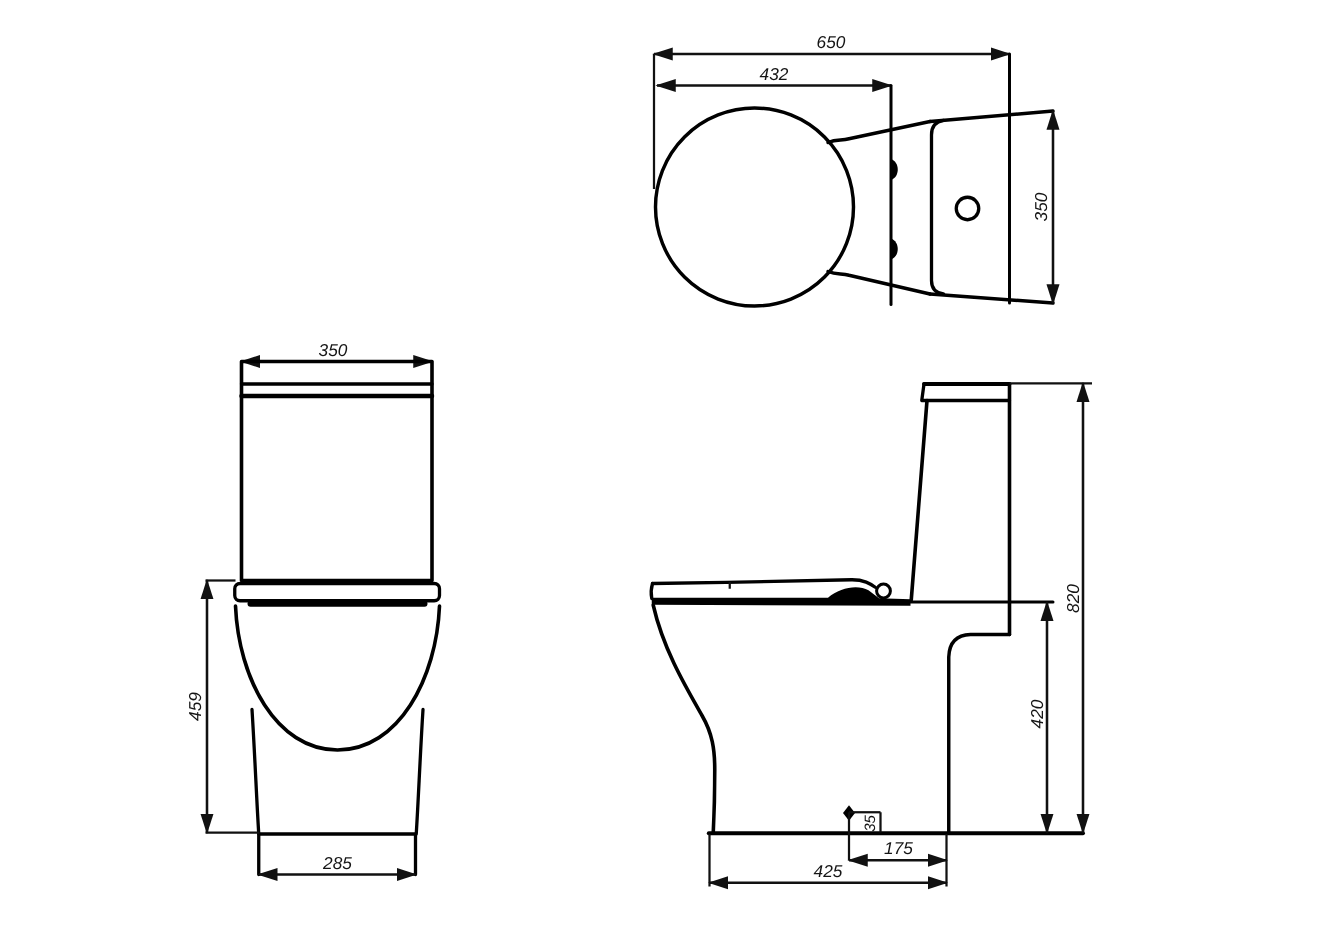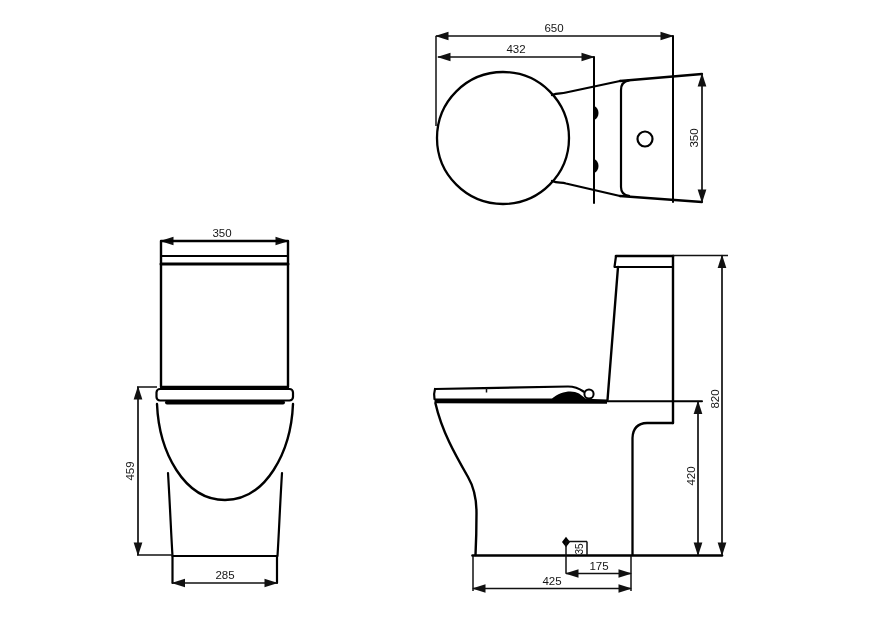--- a/index.html
+++ b/index.html
@@ -2,20 +2,21 @@
 <html><head>
 <meta charset="utf-8">
 <style>
   html,body{margin:0;padding:0;background:#fff;}
   .stage{
     position:relative;
     width:891px;height:628px;
     background:#ffffff;
     font-family:"Liberation Sans", sans-serif;
     overflow:hidden;
+    font-style:italic;
   }
   svg{display:block;}
   .outline{stroke:#000;fill:none;stroke-linecap:round;stroke-linejoin:round;}
   .dim{stroke:#111;fill:none;stroke-width:1.7;}
   .tick{stroke:#111;fill:none;stroke-width:1.5;}
   .dimtext{
     font-family:"Liberation Sans", sans-serif;
     font-size:11.5px;
     fill:#151515;
     text-anchor:middle;

